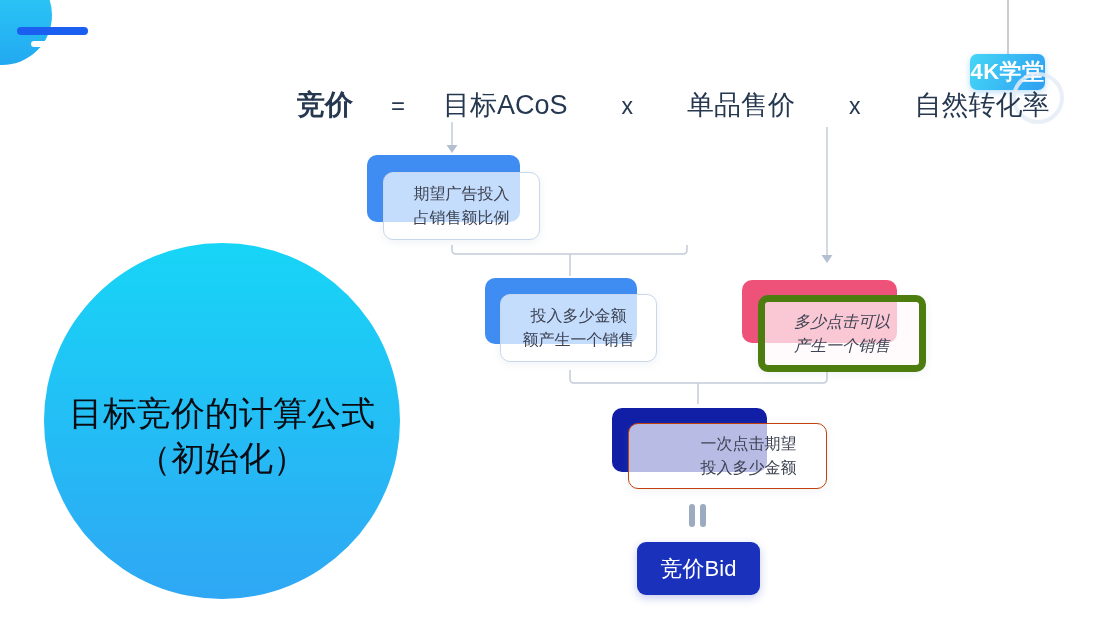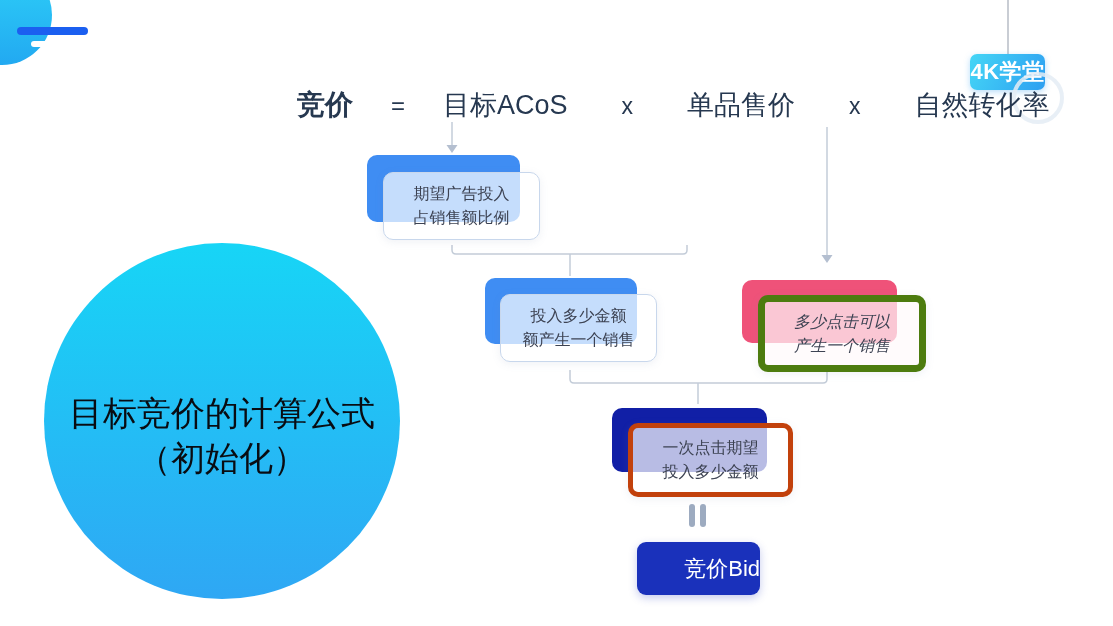--- a/index.html
+++ b/index.html
@@ -52,37 +52,37 @@
   .rect-pink{background:#ef5279;}
   .rect-navy{background:#111fa6;}
   .card{
     position:absolute;border-radius:10px;background:rgba(255,255,255,.70);
     display:flex;flex-direction:column;align-items:center;justify-content:center;
     font-size:16px;line-height:24px;font-weight:500;color:#3d4353;text-align:center;
     box-shadow:0 2px 8px rgba(120,140,170,.12);
   }
   .card-blue{border:1px solid #c8d7ec;}
   .card-pink{border:7px solid #4d7c0f;background:rgba(255,249,251,.70);font-style:italic;}
-  .card-navy{border:5px solid #c2410c;}
+  .card-navy{border:1px solid #c2410c;padding-left:42px;}
   #rect-acos{left:367px;top:155px;width:153px;height:67px;}
   #card-acos{left:383px;top:172px;width:155px;height:66px;}
   #rect-spend{left:485px;top:278px;width:152px;height:66px;}
   #card-spend{left:500px;top:294px;width:155px;height:66px;}
   #rect-clicks{left:742px;top:280px;width:155px;height:63px;}
   #card-clicks{left:758px;top:295px;width:154px;height:63px;}
   #rect-cpc{left:612px;top:408px;width:155px;height:64px;}
   #card-cpc{left:628px;top:423px;width:155px;height:64px;}
   
   .equals-icon{position:absolute;left:689px;top:504px;width:17px;height:23px;}
   .equals-icon span{position:absolute;top:0;width:6px;height:23px;border-radius:3px;background:#9dabc0;}
   .equals-icon .bar-l{left:0;}
   .equals-icon .bar-r{left:11px;}
   .bid-button{
     position:absolute;left:637px;top:542px;width:123px;height:53px;border-radius:9px;
-    background:#1a31bb;display:flex;align-items:center;justify-content:flex-end;
+    background:#1a31bb;display:flex;align-items:center;justify-content:center;
     color:#ffffff;font-size:22px;font-weight:500;
     box-shadow:0 3px 8px rgba(26,49,187,.25);
   }
 </style>
 </head>
 <body>
 
 <div class="stage">
 
   <div class="decor-circle-tl"></div>

